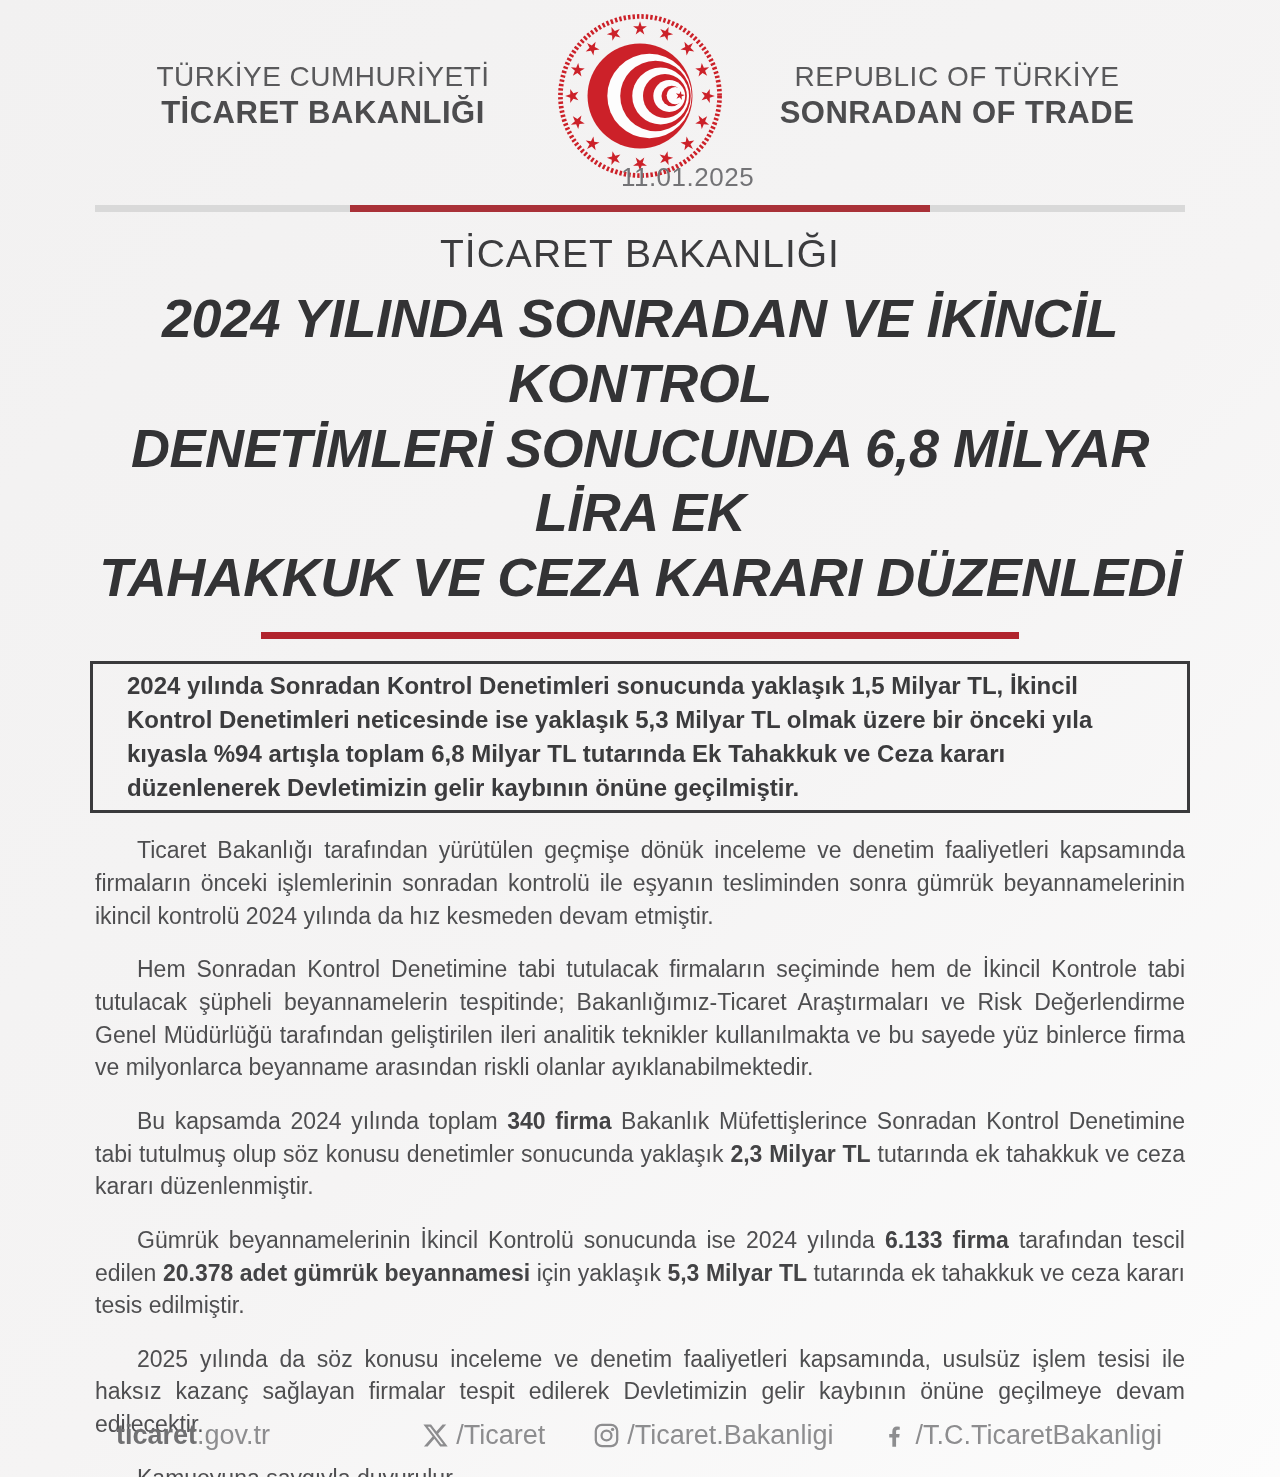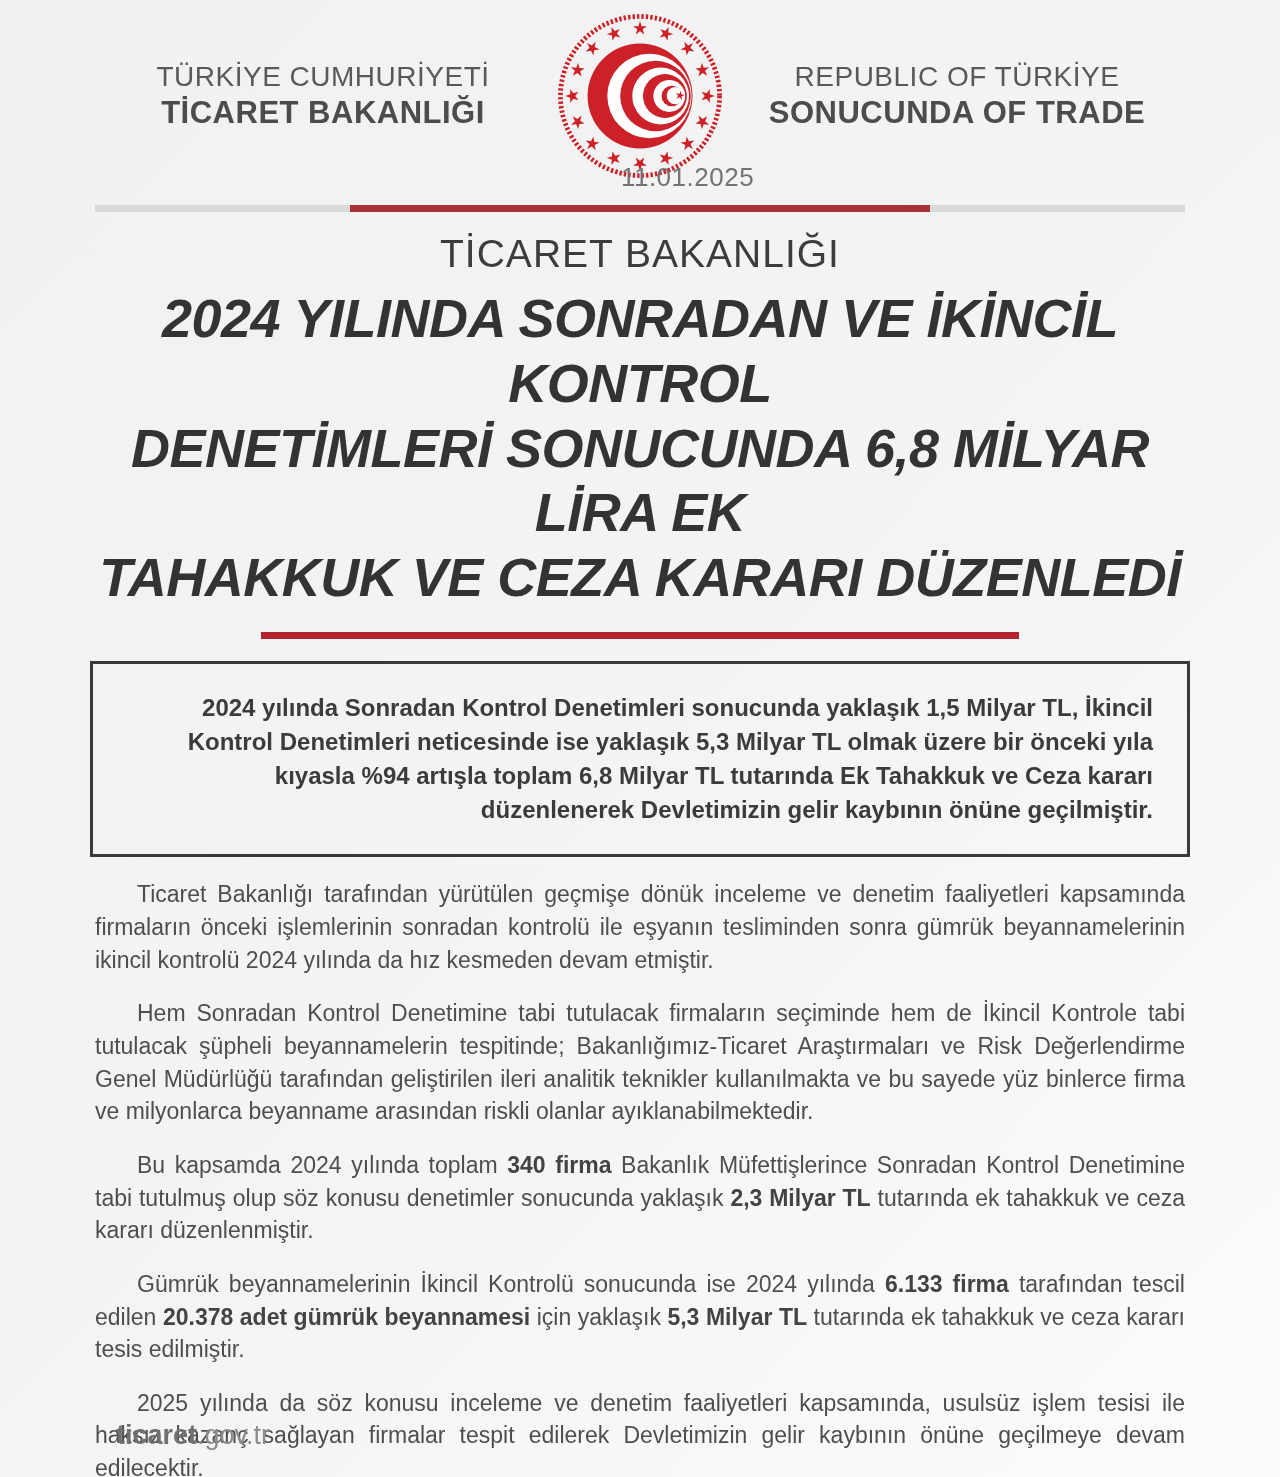--- a/index.html
+++ b/index.html
@@ -39,21 +39,21 @@
   .title-block{margin-top:20px;text-align:center;}
   .title-kicker{font-size:39px;font-weight:normal;color:#3c3c3e;letter-spacing:1px;}
   .headline{
     margin:10px auto 0;max-width:1120px;
     font-size:54px;font-weight:bold;color:#333335;
     line-height:1.2;letter-spacing:-.5px;white-space:pre-line;font-style:italic;
   }
   .headline-underline{width:758px;height:7px;margin:22px auto 0;background:var(--underline-red);}
   .summary-box{
     margin:22px 90px 0;border:3px solid #3a3a3c;
-    padding:27px 34px;text-align:right;
+    padding:5px 34px;text-align:left;
   }
   .summary-box p{
     font-size:24px;font-weight:bold;color:#3b3b3d;line-height:1.42;
   }
   .body-copy{margin:4px 95px 0;}
   .body-copy p{
     margin-top:21px;font-size:23px;color:var(--text-body);
     line-height:1.42;text-align:justify;text-indent:42px;
   }
   .body-copy p b{color:#434345;}
@@ -112,21 +112,21 @@
         <circle cx="134" cy="100" r="18.5" fill="#fdfdfd"></circle>
         <circle class="logo-red" cx="137" cy="100" r="12"></circle>
         <circle cx="141" cy="99.5" r="10" fill="#fdfdfd"></circle>
         <use class="logo-red" href="#star5" transform="translate(146.5 99.5) scale(5.5) rotate(12)"></use>
       </g>
     </svg>
   </div>
 
   <div class="mast-block">
     <div class="mast-line1">REPUBLIC OF TÜRKİYE</div>
-    <div class="mast-line2">SONUCUNDA OF TRADE</div>
+    <div class="mast-line2">SONRADAN OF TRADE</div>
   </div>
 </header>
 
 <div class="date">11.01.2025</div>
 
 <div class="divider">
   <div class="divider-red"></div>
 </div>
 
 <section class="title-block">
@@ -145,13 +145,35 @@
     <p><span>Ticaret Bakanlığı tarafından yürütülen geçmişe dönük inceleme ve denetim faaliyetleri kapsamında firmaların önceki işlemlerinin sonradan kontrolü ile eşyanın tesliminden sonra gümrük beyannamelerinin ikincil kontrolü 2024 yılında da hız kesmeden devam etmiştir.</span></p>
     <p><span>Hem Sonradan Kontrol Denetimine tabi tutulacak firmaların seçiminde hem de İkincil Kontrole tabi tutulacak şüpheli beyannamelerin tespitinde; Bakanlığımız-Ticaret Araştırmaları ve Risk Değerlendirme Genel Müdürlüğü tarafından geliştirilen ileri analitik teknikler kullanılmakta ve bu sayede yüz binlerce firma ve milyonlarca beyanname arasından riskli olanlar ayıklanabilmektedir.</span></p>
     <p><span>Bu kapsamda 2024 yılında toplam </span><b>340 firma</b><span> Bakanlık Müfettişlerince Sonradan Kontrol Denetimine tabi tutulmuş olup söz konusu denetimler sonucunda yaklaşık </span><b>2,3 Milyar TL</b><span> tutarında ek tahakkuk ve ceza kararı düzenlenmiştir.</span></p>
     <p><span>Gümrük beyannamelerinin İkincil Kontrolü sonucunda ise 2024 yılında </span><b>6.133 firma</b><span> tarafından tescil edilen </span><b>20.378 adet gümrük beyannamesi</b><span> için yaklaşık </span><b>5,3 Milyar TL</b><span> tutarında ek tahakkuk ve ceza kararı tesis edilmiştir.</span></p>
     <p><span>2025 yılında da söz konusu inceleme ve denetim faaliyetleri kapsamında, usulsüz işlem tesisi ile haksız kazanç sağlayan firmalar tespit edilerek Devletimizin gelir kaybının önüne geçilmeye devam edilecektir.</span></p>
     <p><span>Kamuoyuna saygıyla duyurulur.</span></p>
   </main>
 
 <footer class="footer">
   <div class="site"><b>ticaret</b><span>.gov.tr</span></div>
+  <div class="social">
+    <div class="social-item">
+      <svg viewBox="0 0 24 24">
+          <path class="soc-fill" d="M18.244 2.25h3.308l-7.227 8.26 8.502 11.24H16.17l-5.214-6.817L4.99 21.75H1.68l7.73-8.835L1.254 2.25H8.08l4.713 6.231zm-1.161 17.52h1.833L7.084 4.126H5.117z"></path>
+        </svg>
+      <span>/Ticaret</span>
+    </div>
+    <div class="social-item">
+      <svg viewBox="0 0 24 24">
+        <rect class="soc-stroke" x="2.5" y="2.5" width="19" height="19" rx="5.5"></rect>
+        <circle class="soc-stroke" cx="12" cy="12" r="4.4"></circle>
+        <circle class="soc-fill" cx="17.4" cy="6.6" r="1.5"></circle>
+      </svg>
+      <span>/Ticaret.Bakanligi</span>
+    </div>
+    <div class="social-item">
+      <svg viewBox="0 0 24 24">
+          <path class="soc-fill" d="M13.397 21.997v-8.196h2.765l.411-3.209h-3.176V8.548c0-.926.258-1.56 1.587-1.56h1.684V4.127A22.336 22.336 0 0 0 14.201 4c-2.444 0-4.122 1.492-4.122 4.231v2.355H7.332v3.209h2.753v8.202z"></path>
+        </svg>
+      <span>/T.C.TicaretBakanligi</span>
+    </div>
+  </div>
 </footer>
 
 </body></html>

